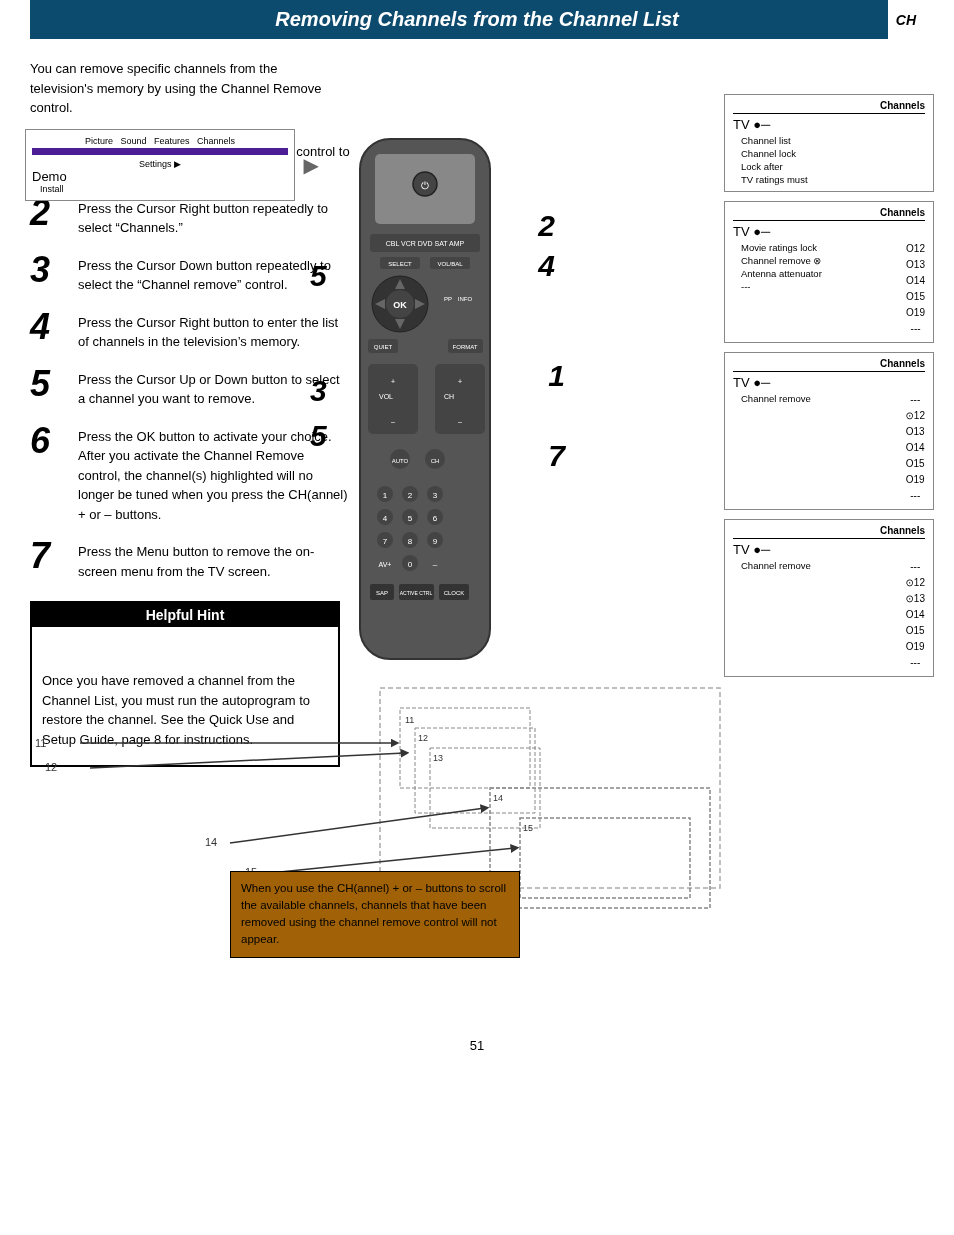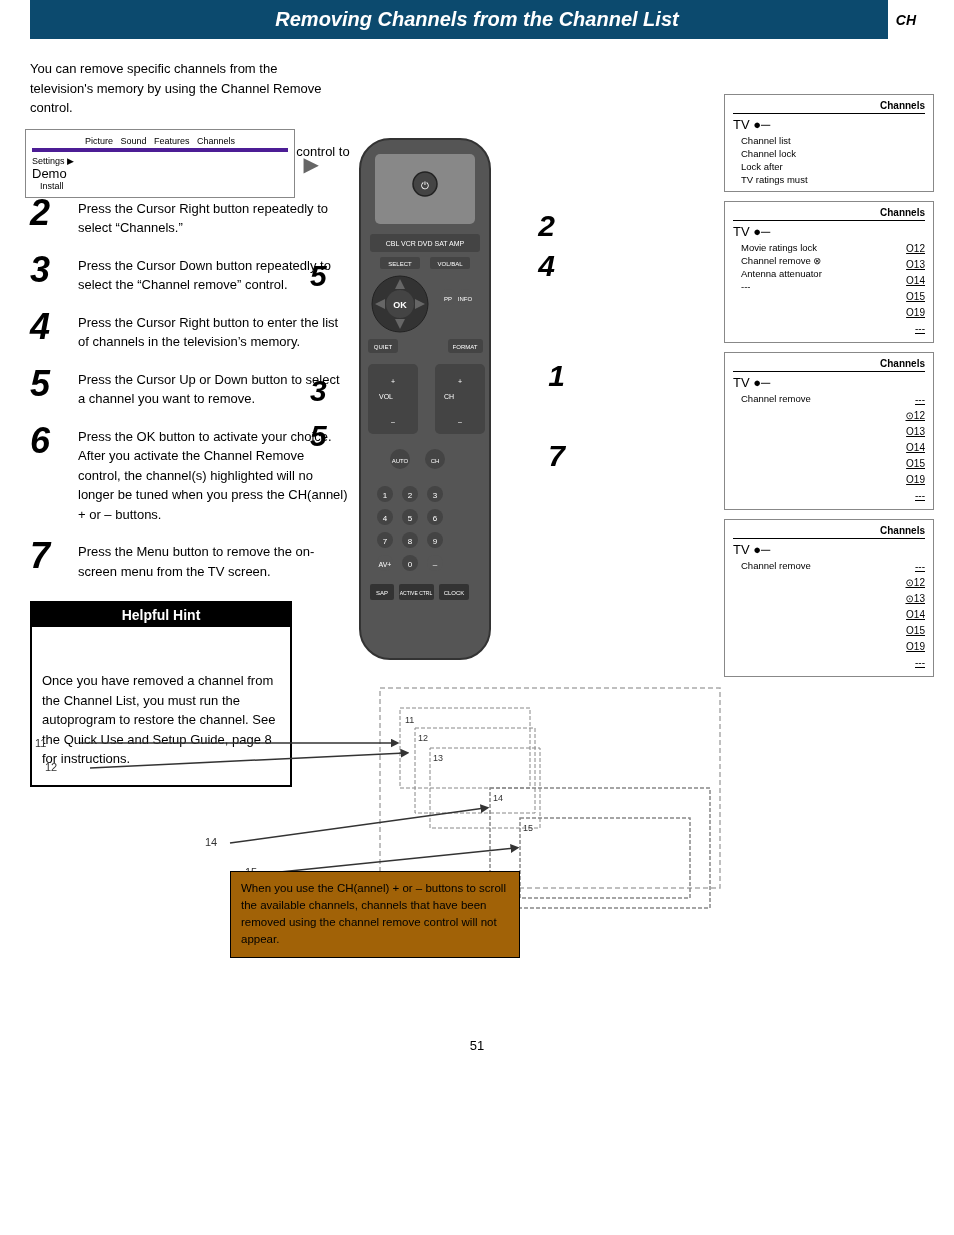--- a/index.html
+++ b/index.html
@@ -86,21 +86,21 @@
     .step-text {
       font-size: 13px;
       line-height: 1.5;
       padding-top: 4px;
     }
 
     
     .helpful-hint {
       border: 2px solid #000;
       margin-top: 20px;
-      width: 262px;
+      width: 310px;
       clear: left;
     }
 
     .helpful-hint-title {
       background: #000;
       color: #fff;
       text-align: center;
       padding: 4px;
       font-size: 14px;
       font-weight: bold;
@@ -111,24 +111,23 @@
     }
 
     .helpful-hint-body {
       padding: 16px 10px;
       font-size: 13px;
       line-height: 1.5;
       margin-top: 28px;
     }
 
     .channel-numbers {
-      text-align: right;
+      text-align: center;
       font-size: 10px;
       line-height: 1.6;
-      text-decoration: underline;
     }
 
     
     .page-number {
       text-align: center;
       margin-top: 20px;
       font-size: 13px;
       padding-bottom: 10px;
     }
 
@@ -365,22 +364,22 @@
       <rect x="40" y="455" width="24" height="16" rx="2" fill="#333"></rect>
       <text x="52" y="466" text-anchor="middle" font-size="6" fill="#fff">SAP</text>
       <rect x="69" y="455" width="35" height="16" rx="2" fill="#333"></rect>
       <text x="86" y="466" text-anchor="middle" font-size="5" fill="#fff">ACTIVE CTRL</text>
       <rect x="109" y="455" width="30" height="16" rx="2" fill="#333"></rect>
       <text x="124" y="466" text-anchor="middle" font-size="6" fill="#fff">CLOCK</text>
     </svg>
 
     
     <div style="position:absolute; top:0; left:-305px; width:270px; border:1px solid #888; padding:6px; font-size:9px; background:#fff;">
-      <div style="text-align:center; font-size:9px; margin-bottom:4px; border-bottom:4px solid #4c1d95; padding-bottom:2px;">Picture &nbsp; Sound &nbsp; Features &nbsp; Channels</div>
-      <div style="font-size:9px;">Settings ▶</div>
+      <div style="text-align:center; font-size:9px; margin-bottom:4px; border-bottom:7px solid #4c1d95; padding-bottom:2px;">Picture &nbsp; Sound &nbsp; Features &nbsp; Channels</div>
+      <div style="font-size:9px;text-align:center;">Settings ▶</div>
       <div style="font-size:13px;">Demo</div>
       <div style="font-size:9px;padding-left:8px;">Install</div>
 
       <div style="position:absolute; right:-25px; top:50%; transform:translateY(-50%); font-size:20px; color:#666;">▶</div>
     </div>
 
   </div>
 
   <div class="right-screens">
 

